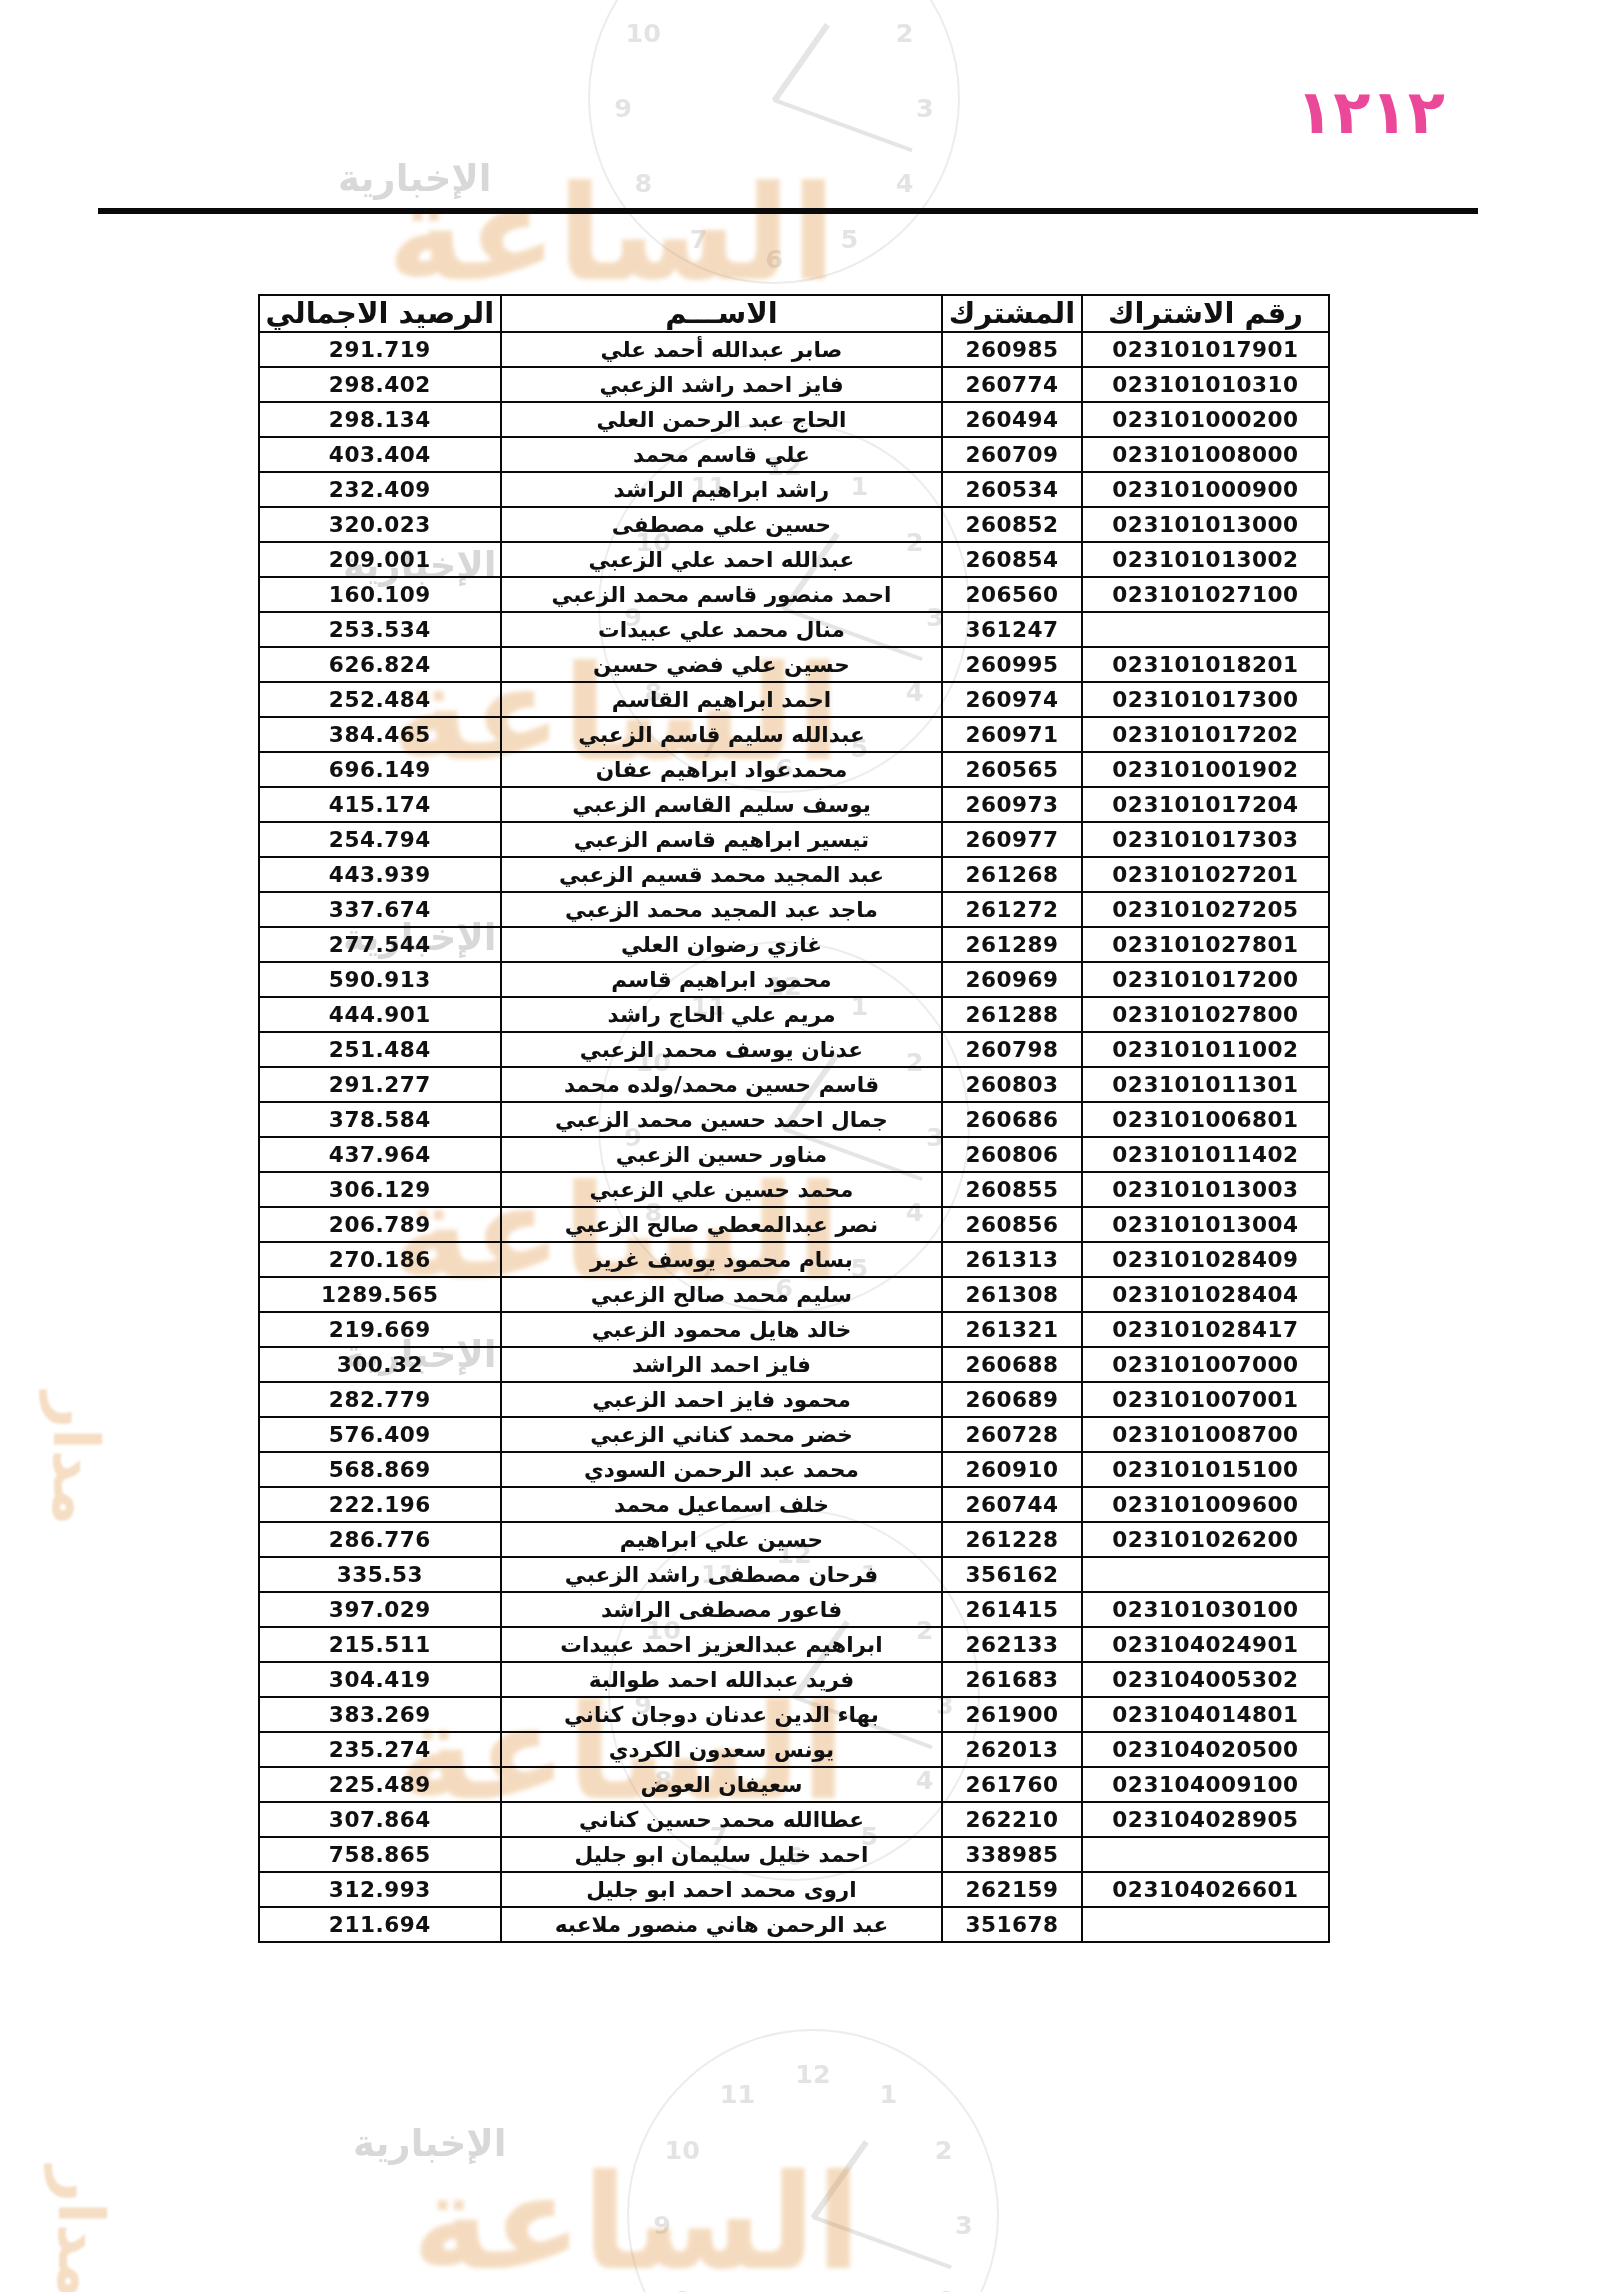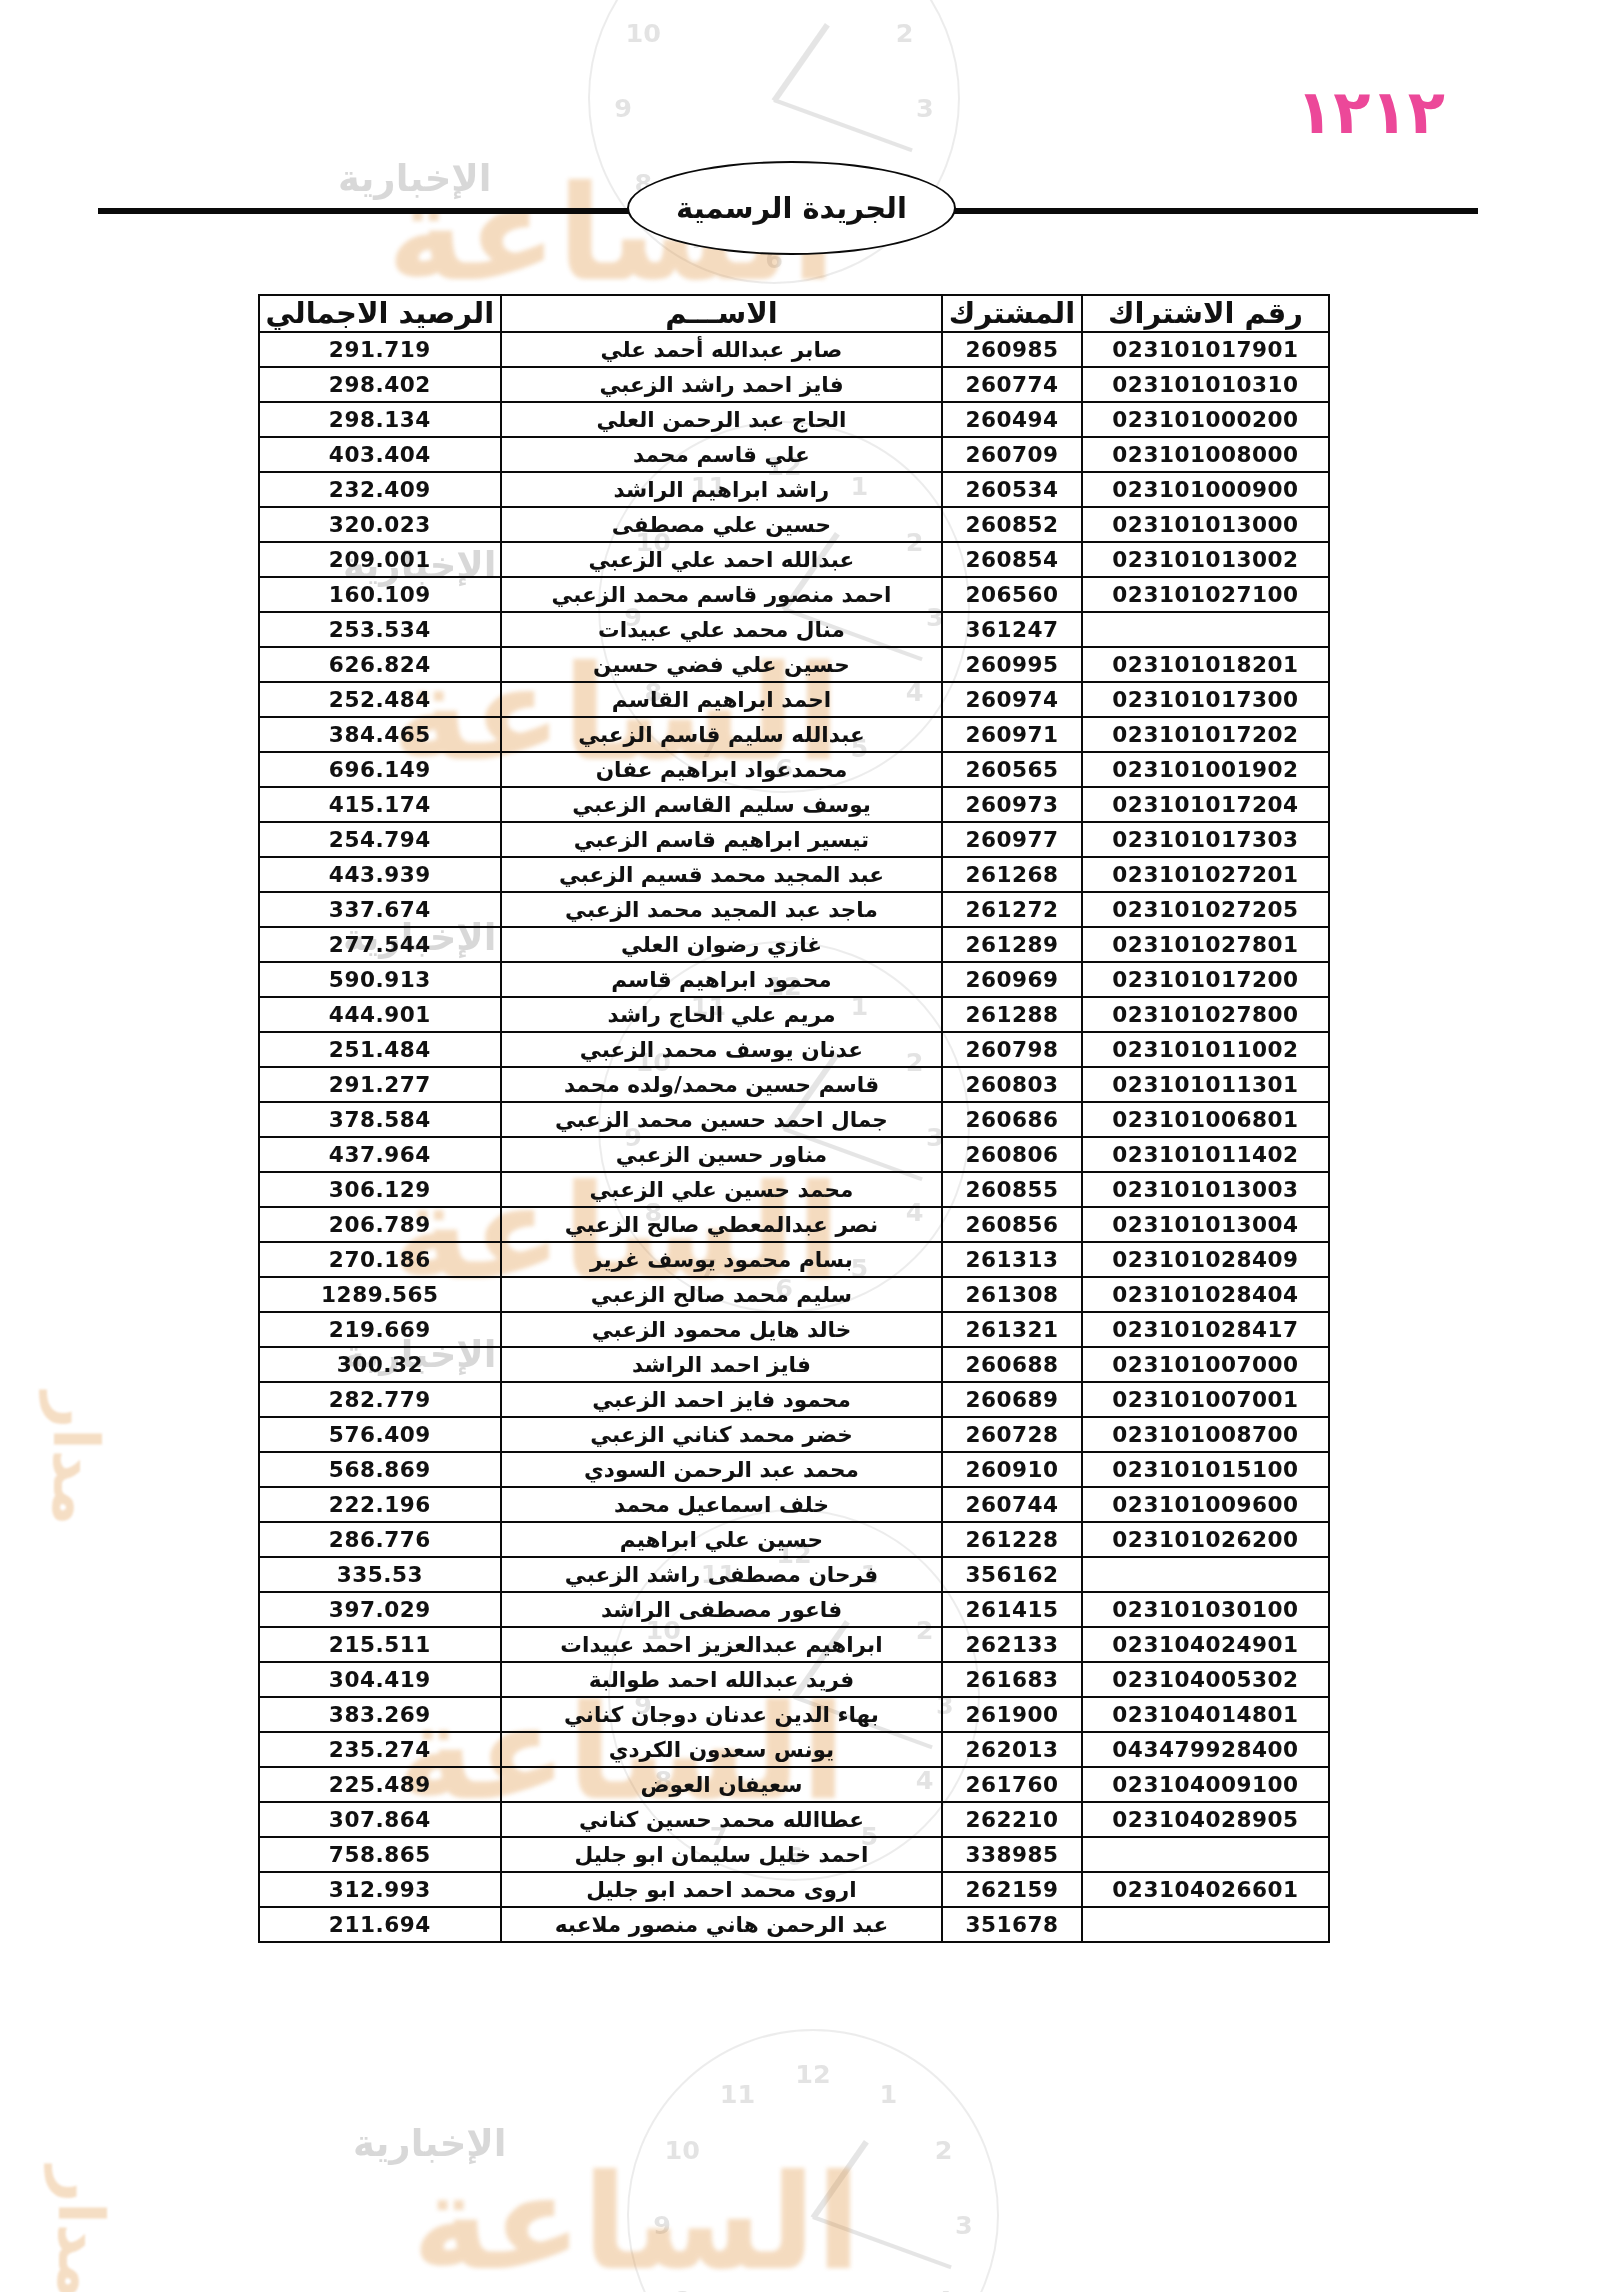--- a/index.html
+++ b/index.html
@@ -175,23 +175,20 @@
     <div class="brand-sub" style="left:343px; top:1333px;">الإخبارية</div>
     <div class="brand-sub" style="left:353px; top:2122px;">الإخبارية</div>
   </div>
 
   <div class="content">
 
     <div class="page-number">١٢١٢</div>
 
     <div class="rule"></div>
 
-    <div class="banner-ellipse">
-      <span>الجريدة الرسمية</span>
-    </div>
 
     <table class="ledger">
       <colgroup>
         <col class="c-sub">
           <col class="c-mem">
           <col class="c-name">
           <col class="c-bal">
       </colgroup>
       <thead>
         <tr>
@@ -436,21 +433,21 @@
             <td>فريد عبدالله احمد طوالبة</td>
             <td class="num">304.419</td>
           </tr>
           <tr>
             <td class="num">023104014801</td>
             <td class="num">261900</td>
             <td>بهاء الدين عدنان دوجان كناني</td>
             <td class="num">383.269</td>
           </tr>
           <tr>
-            <td class="num">043479928400</td>
+            <td class="num">023104020500</td>
             <td class="num">262013</td>
             <td>يونس سعدون الكردي</td>
             <td class="num">235.274</td>
           </tr>
           <tr>
             <td class="num">023104009100</td>
             <td class="num">261760</td>
             <td>سعيفان العوض</td>
             <td class="num">225.489</td>
           </tr>

